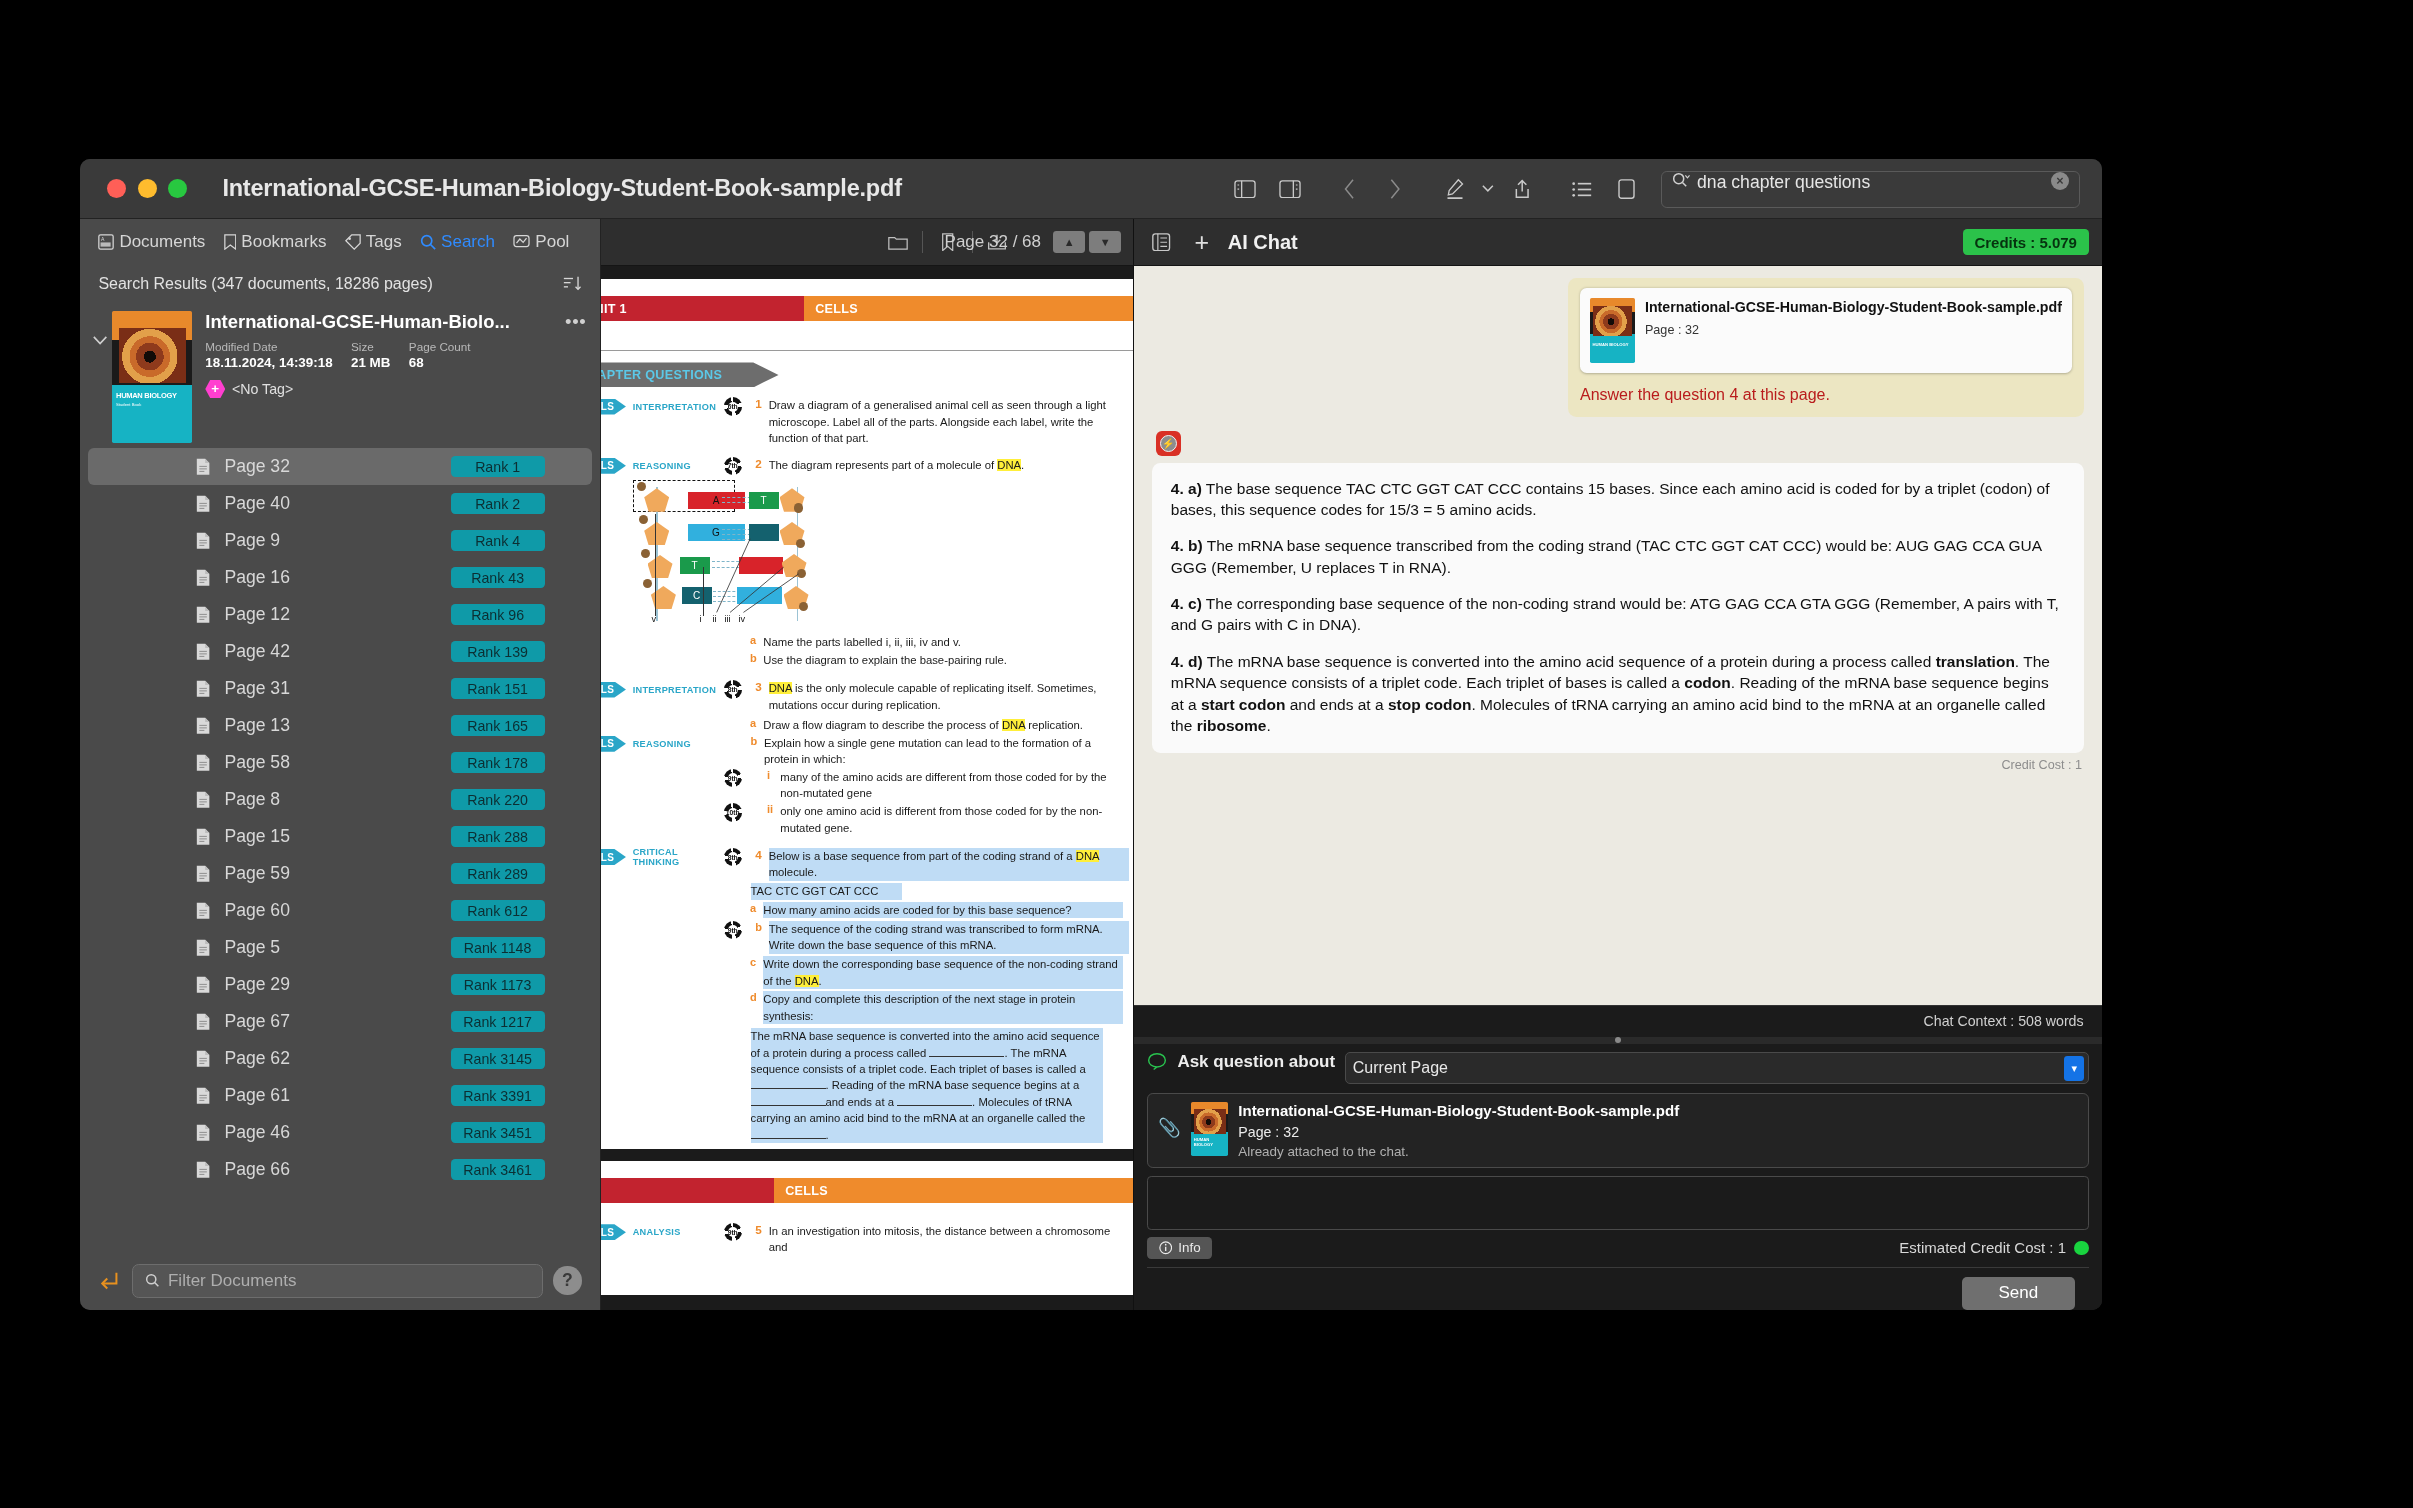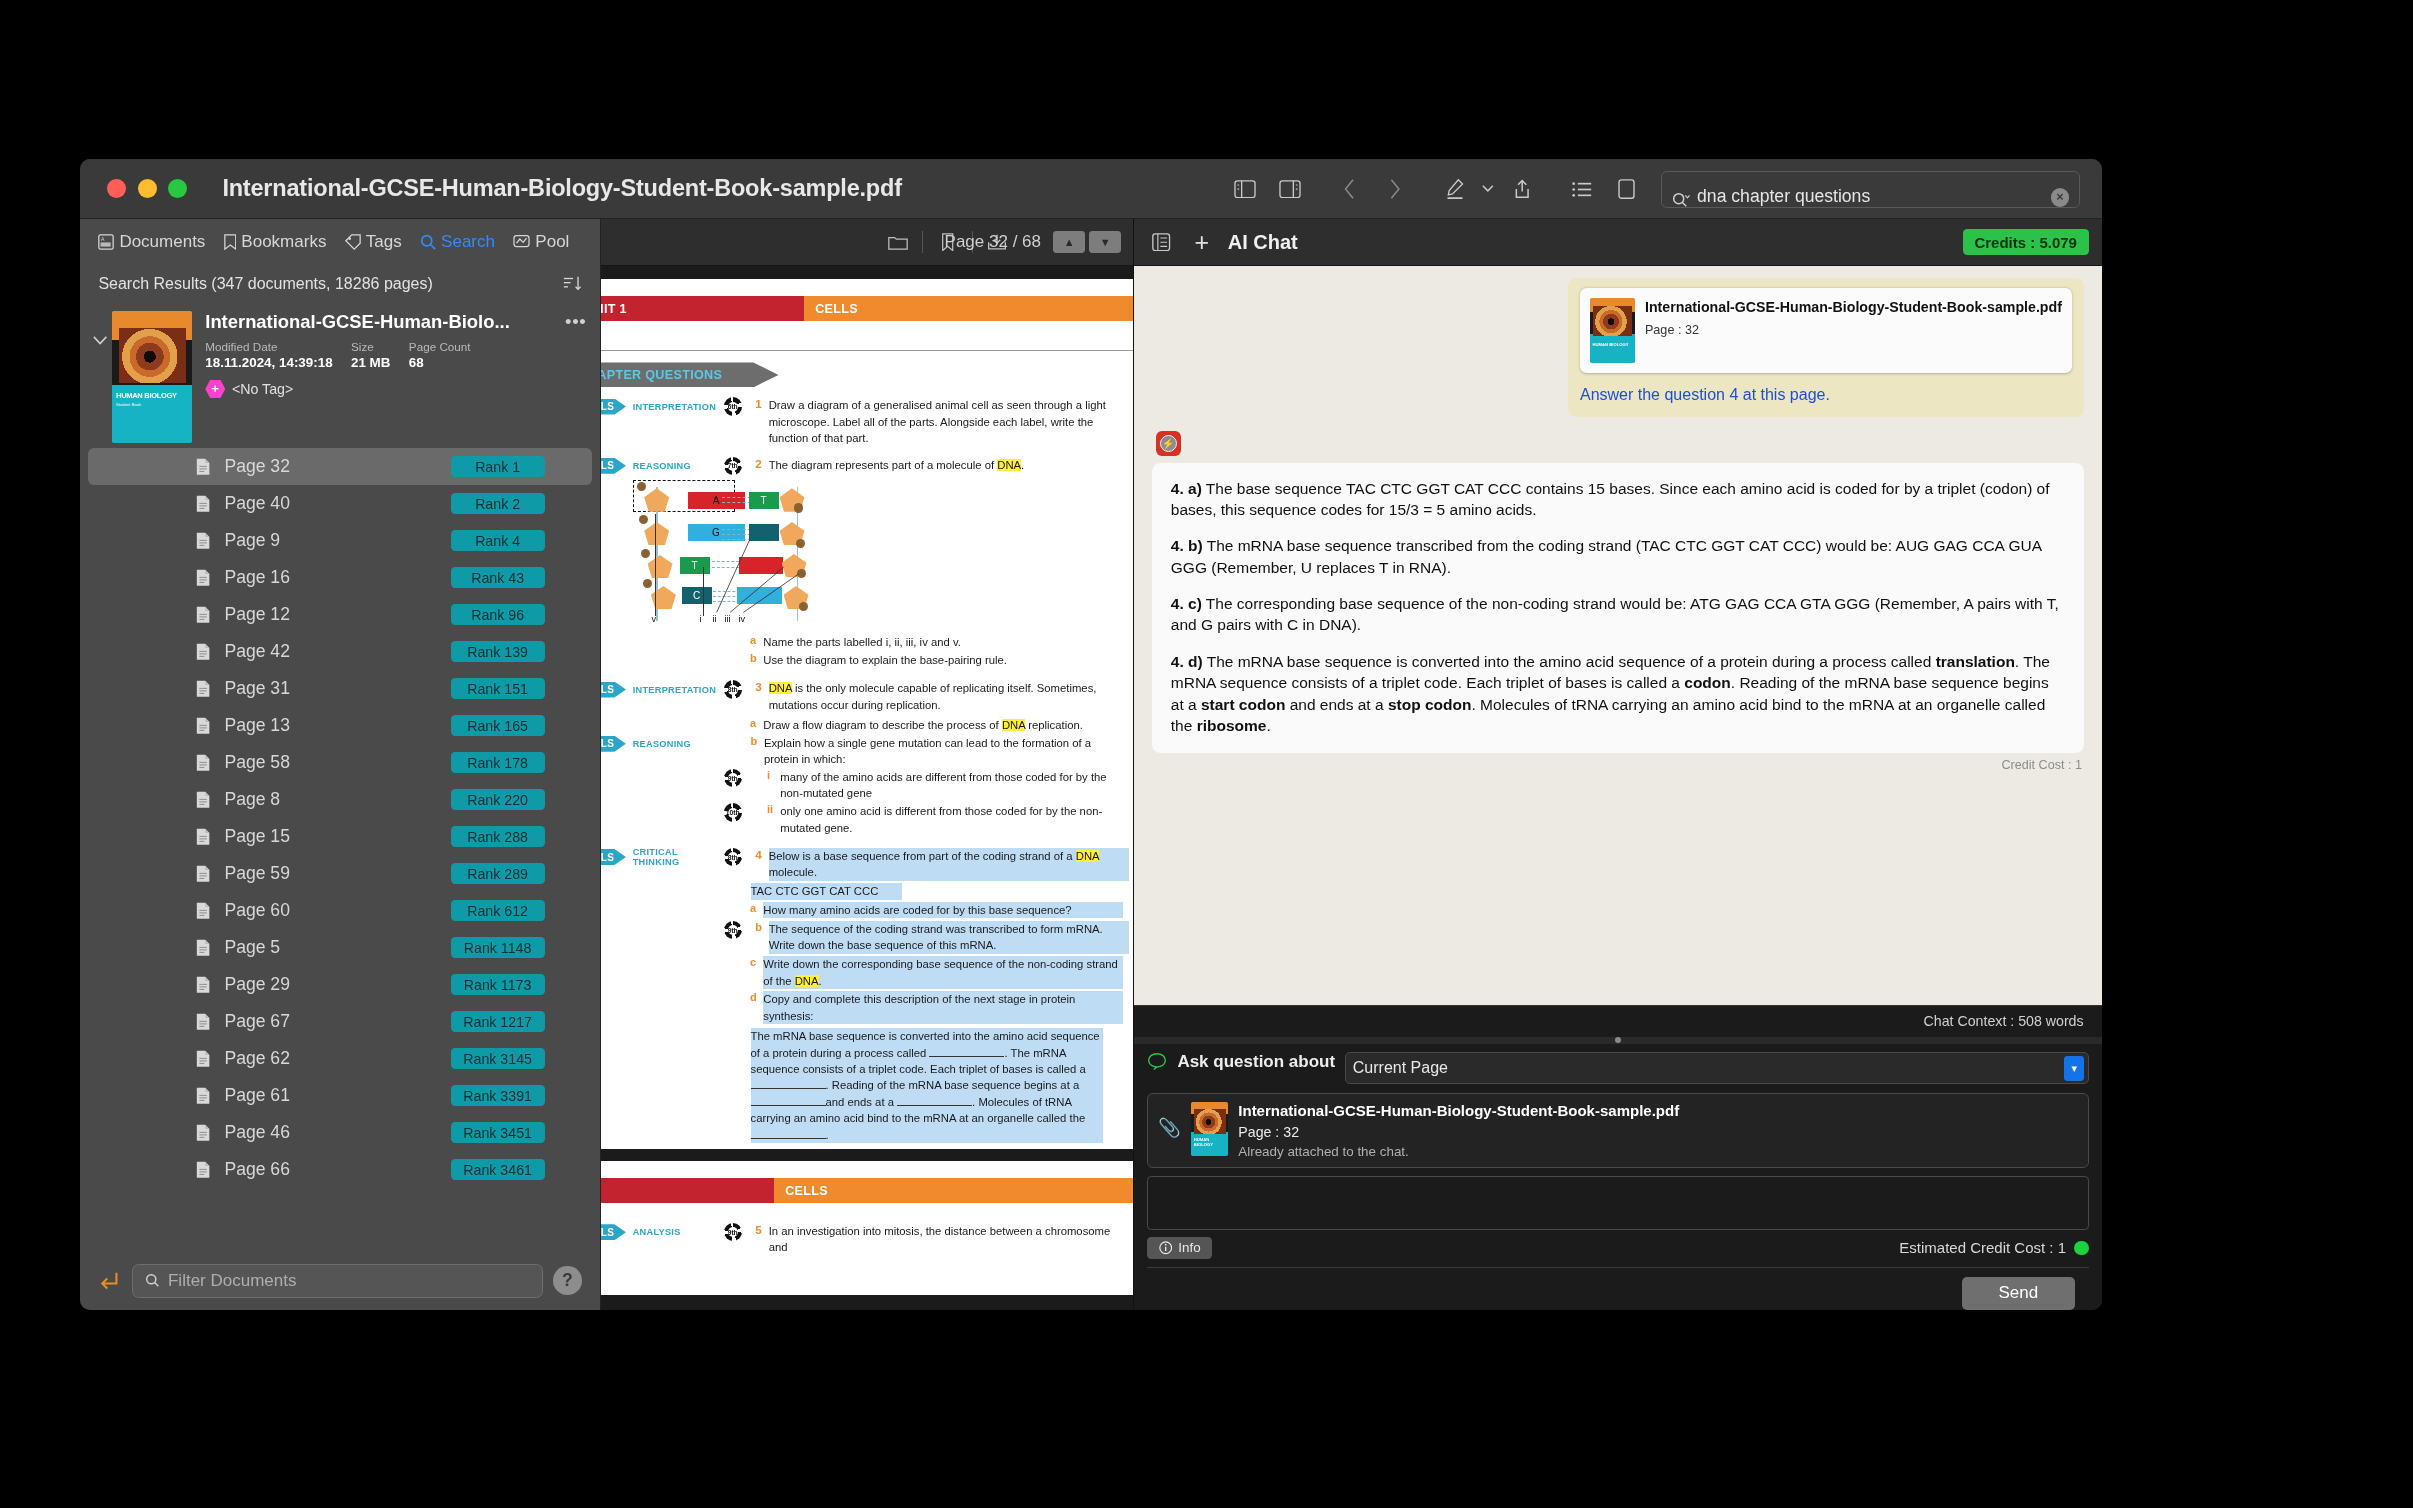--- a/index.html
+++ b/index.html
@@ -40,21 +40,21 @@
   }
   .tb-btn {
     width: 45px; height: 45px; display: flex;
     align-items: center; justify-content: center;
     color: #c9c9c9;
   }
   .tb-sep { width: 15px; }
   .searchbox {
     width: 419px; height: 37px; border: 0.8px solid #5a5a5a;
     border-radius: 5.9px; background: #3a3a3a; display: flex;
-    align-items: flex-end; padding: 0 10px; gap: 6.7px; margin-left: 11.7px;
+    align-items: flex-start; padding: 0 10px; gap: 6.7px; margin-left: 11.7px;
   }
   .searchbox .val { color: #e6e6e6; font-size: 17.6px; flex: 1; }
   .clear-x {
     width: 18.4px; height: 18.4px; border-radius: 50%;
     background: #8a8a8a; color: #3a3a3a; font-size: 12.6px;
     display: flex; align-items: center; justify-content: center;
     font-weight: bold;
   }
 
   
@@ -285,21 +285,21 @@
     background: linear-gradient(#e8892b 0 22%, #1a1a1a 22% 56%, #16b3c4 56% 100%);
     position: relative;
   }
   .mini-cover .eye {
     position: absolute; left: 3.4px; top: 8.4px; width: 39px; height: 30px;
     background: radial-gradient(circle at 46% 52%, #120b08 0 13%, #8e3a1c 13% 30%, #c96a2a 30% 44%, #e2a04a 44% 60%, #7a2e16 60% 100%);
   }
   .mini-cover .mt { position: absolute; left: 2.5px; top: 44px; color: #fff; font-size: 4.2px; font-weight: bold; }
   .att-name { font-size: 14.2px; font-weight: bold; color: #111; line-height: 1.3; }
   .att-page { font-size: 12.6px; color: #333; margin-top: 6.7px; }
-  .user-q { font-size: 16px; color: #1d4ed8; margin-top: 13.4px; }
+  .user-q { font-size: 16px; color: #b91c1c; margin-top: 13.4px; }
   .ai-avatar {
     width: 25px; height: 25px; border-radius: 5.9px; background: #d93025;
     margin: 13.4px 0 0 22px; display: flex; align-items: center; justify-content: center;
     position: relative;
   }
   .ai-avatar .glass {
     width: 17px; height: 17px; border-radius: 50%; background: #8d8d8d;
     border: 1.7px solid #f1f1f1; display: flex; align-items: center; justify-content: center;
     color: #fff; font-size: 10px;
   }

